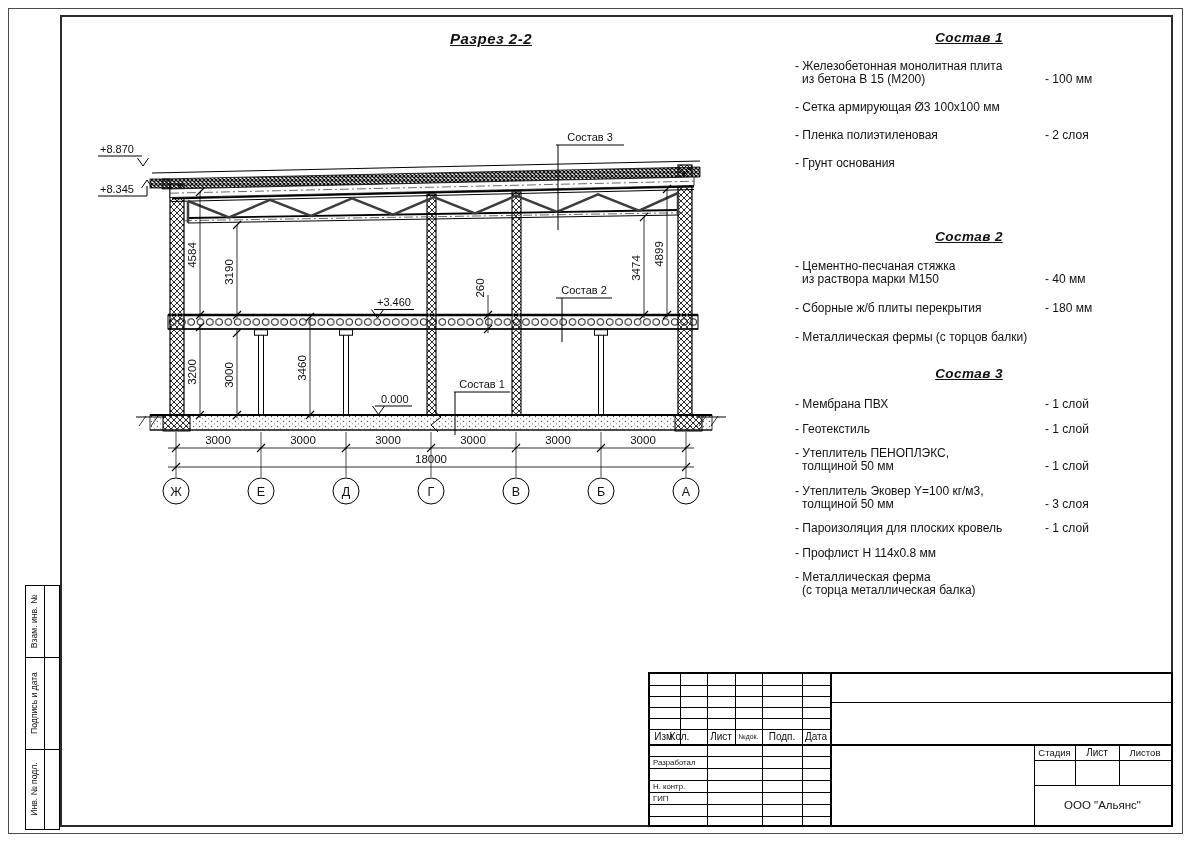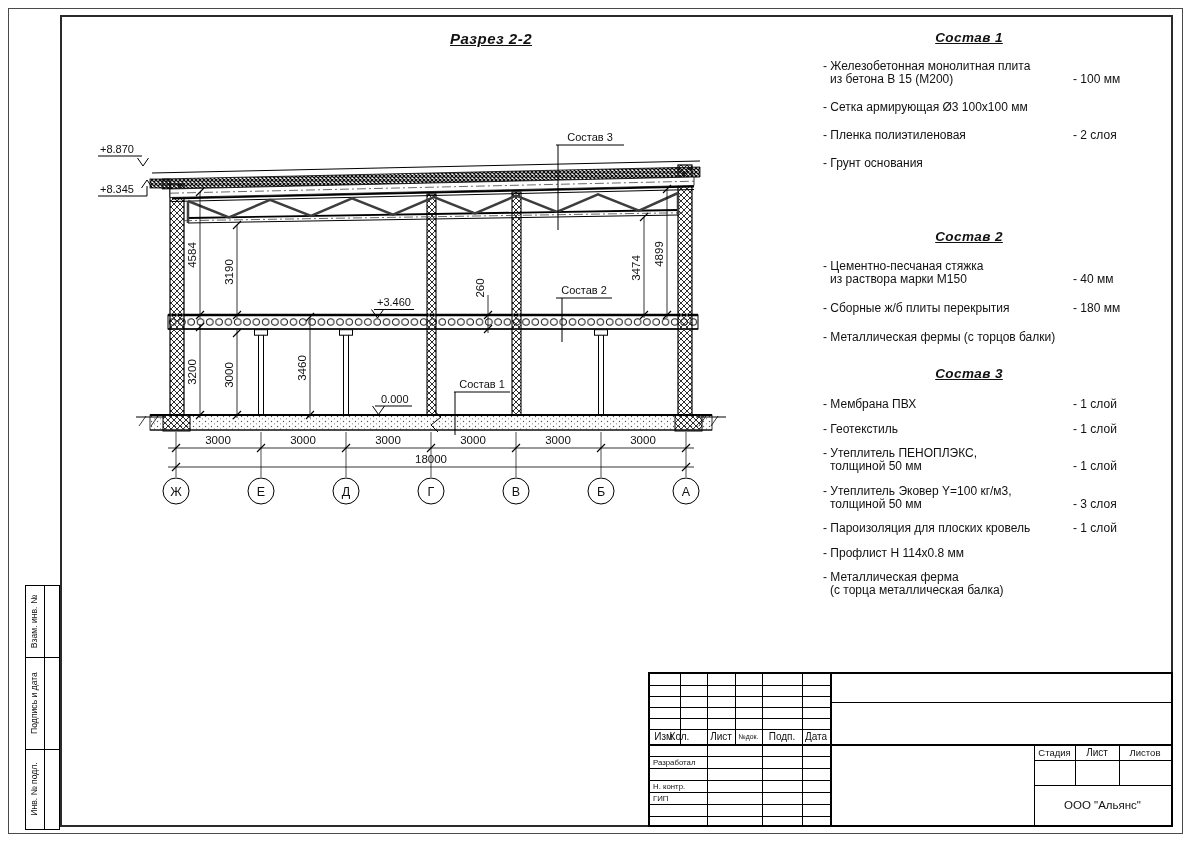--- a/index.html
+++ b/index.html
@@ -19,21 +19,21 @@
 
   #section-title { left:398px; top:30px; width:134px; text-align:right;
     font-size:15px; font-style:italic; font-weight:600; letter-spacing:.5px;
     text-decoration:underline; }
 
   #panel { left:795px; top:28px; width:348px; }
   .sec { position:absolute; left:0; width:348px; }
   #sec1 { top:2px; } #sec2 { top:201px; } #sec3 { top:338px; }
   .sec h3 { font-size:13.5px; font-style:italic; font-weight:600; text-align:center;
             text-decoration:underline; letter-spacing:.4px; }
-  .item { display:flex; align-items:flex-end; margin-top:15px; font-size:12px; line-height:13px;margin-left:28px; }
+  .item { display:flex; align-items:flex-end; margin-top:15px; font-size:12px; line-height:13px; }
   #sec2 .item { margin-top:16px; }
   #sec3 .item { margin-top:11.5px; }
   .item .nm { width:250px; }
   .item .l2 { padding-left:7px; }
   .item .vl { flex:1; white-space:nowrap; }
 
   
   #tb { left:648px; top:672px; width:525px; height:155px; border:2px solid #000; }
   #tb .vl, #ms .vl { position:absolute; width:1px; background:#000; }
   #tb .hl, #ms .hl { position:absolute; height:1px; background:#000; }

